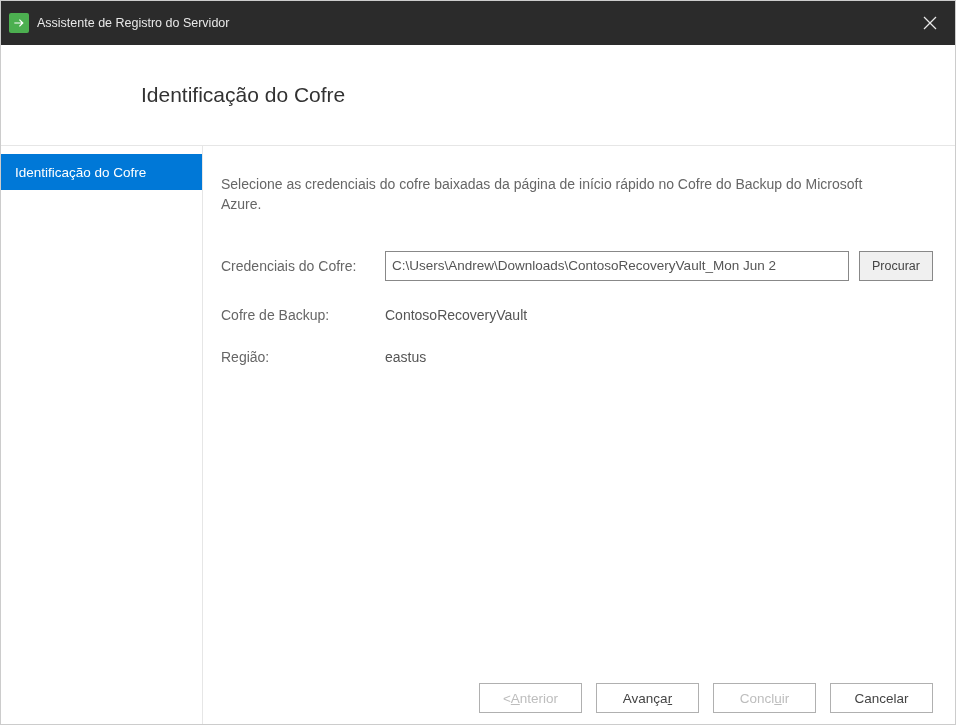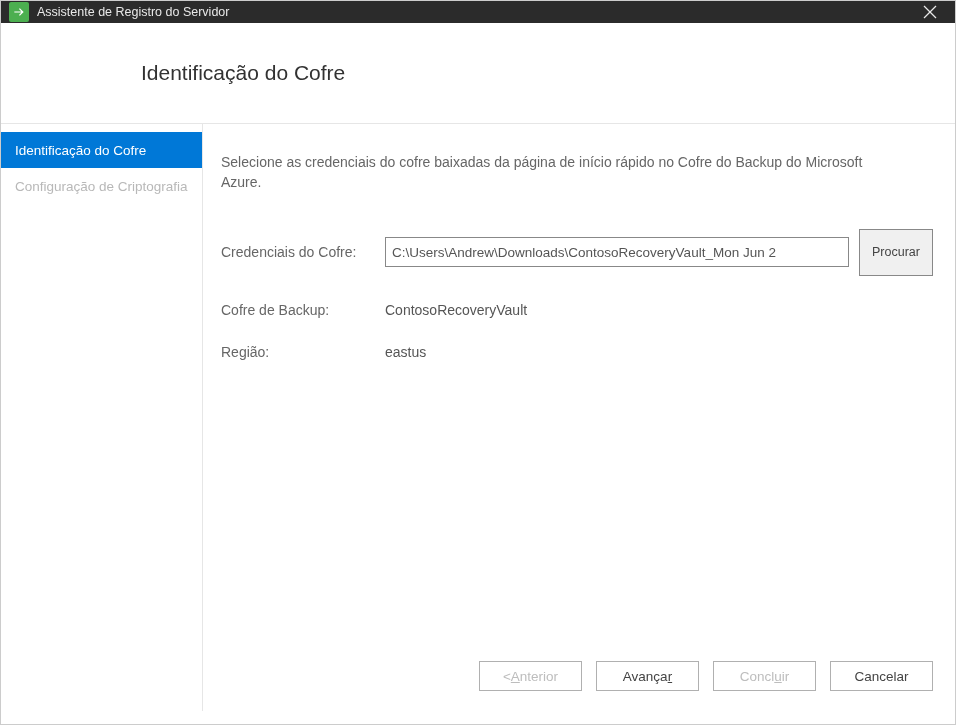--- a/index.html
+++ b/index.html
@@ -9,21 +9,21 @@
     }
     body {
       font-family: "Segoe UI", Tahoma, sans-serif;
       background: #fff;
       width: 956px;
       height: 725px;
       overflow: hidden;
       border: 1px solid #ccc;
     }
     .titlebar {
-      height: 22px;
+      height: 44px;
       background: #2b2b2b;
       color: #e8e8e8;
       display: flex;
       align-items: center;
       padding: 0 8px;
       font-size: 12.5px;
     }
     .titlebar-icon {
       width: 20px;
       height: 20px;
@@ -126,21 +126,21 @@
       font-size: 13.5px;
       color: #555;
       background: #fff;
       overflow: hidden;
       text-overflow: clip;
       white-space: nowrap;
       font-family: inherit;
     }
     .browse-btn {
       margin-left: 10px;
-      height: 47px;
+      height: 30px;
       width: 74px;
       border: 1px solid #888;
       background: #f0f0f0;
       font-size: 12.5px;
       color: #444;
       display: flex;
       align-items: center;
       justify-content: center;
       cursor: pointer;
     }
@@ -196,23 +196,20 @@
 </div>
 
 <div class="header">
   <div class="header-title">Identificação do Cofre</div>
 </div>
 
 <div class="body-wrap">
   <div class="sidebar">
     <div class="sidebar-item active">
       <span>Identificação do Cofre</span>
-    </div>
-    <div class="sidebar-item">
-      <span>Configuração de Criptografia</span>
     </div>
   </div>
 
   <div class="main">
     <div class="description">Selecione as credenciais do cofre baixadas da página de início rápido no Cofre do Backup do Microsoft Azure.</div>
 
     <div class="form-row">
       <div class="form-label">Credenciais do Cofre:</div>
       <input type="text" class="cred-input" value="C:\Users\Andrew\Downloads\ContosoRecoveryVault_Mon Jun 2" style="">
       <div class="browse-btn">Procurar</div>

